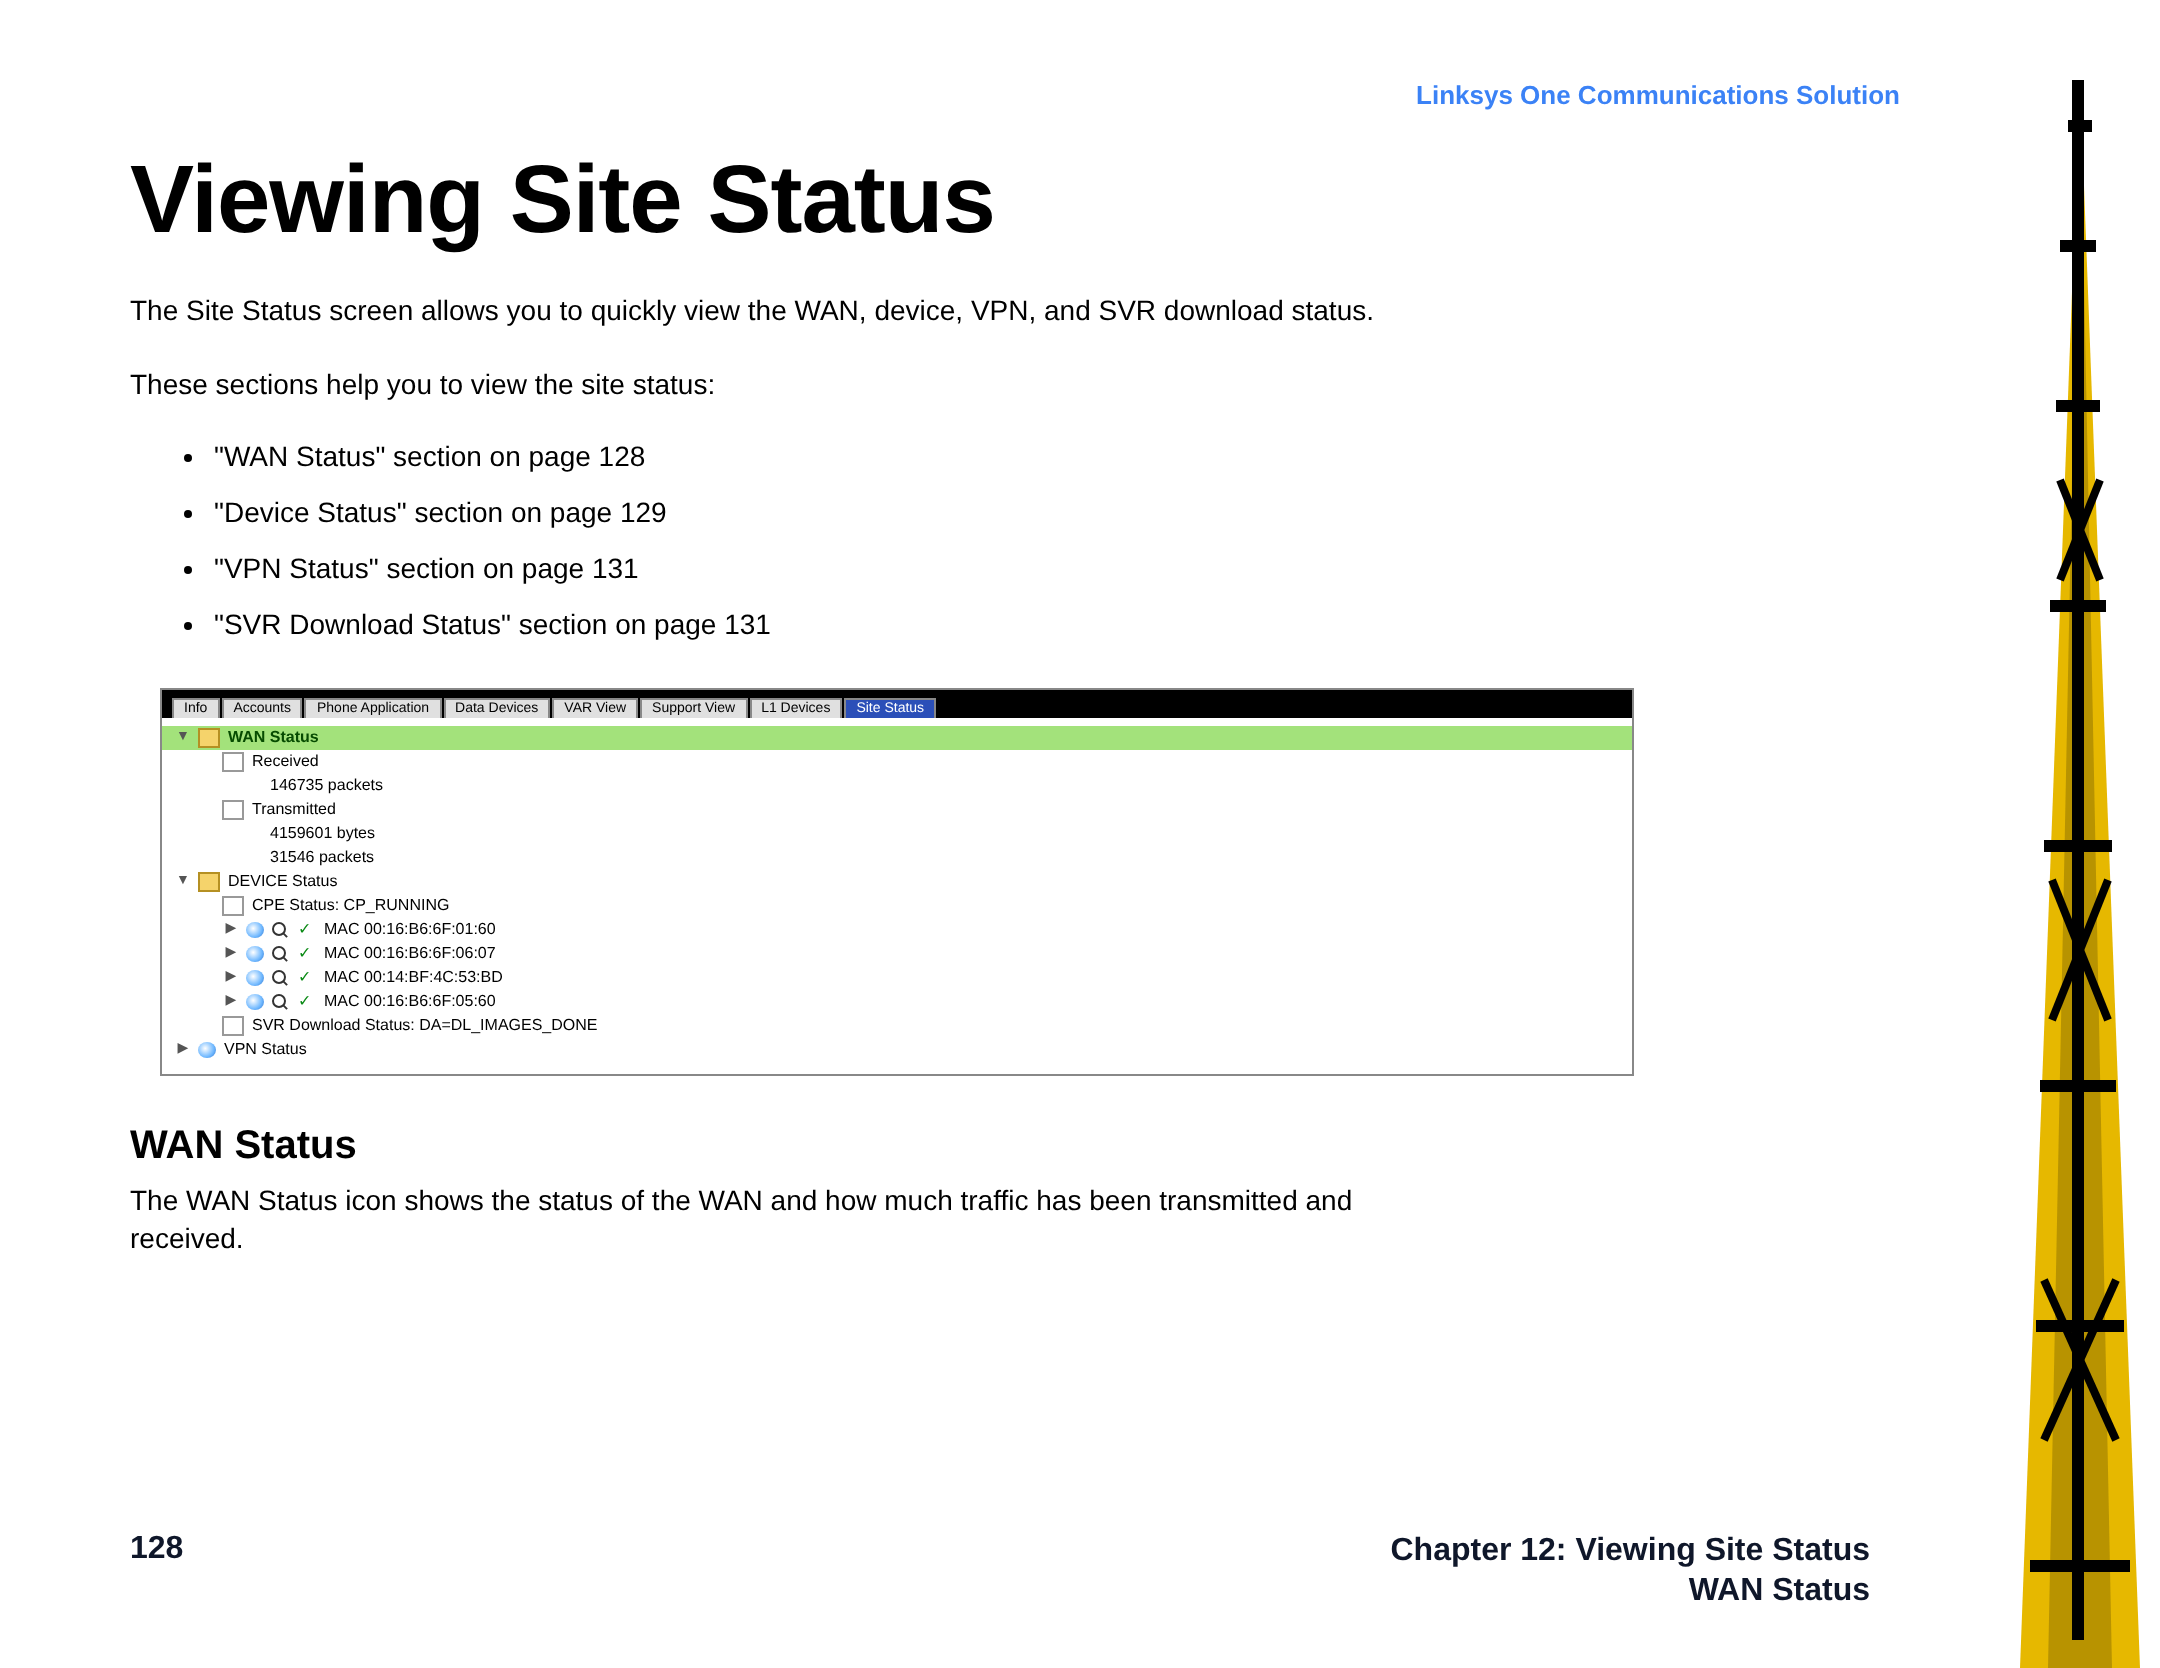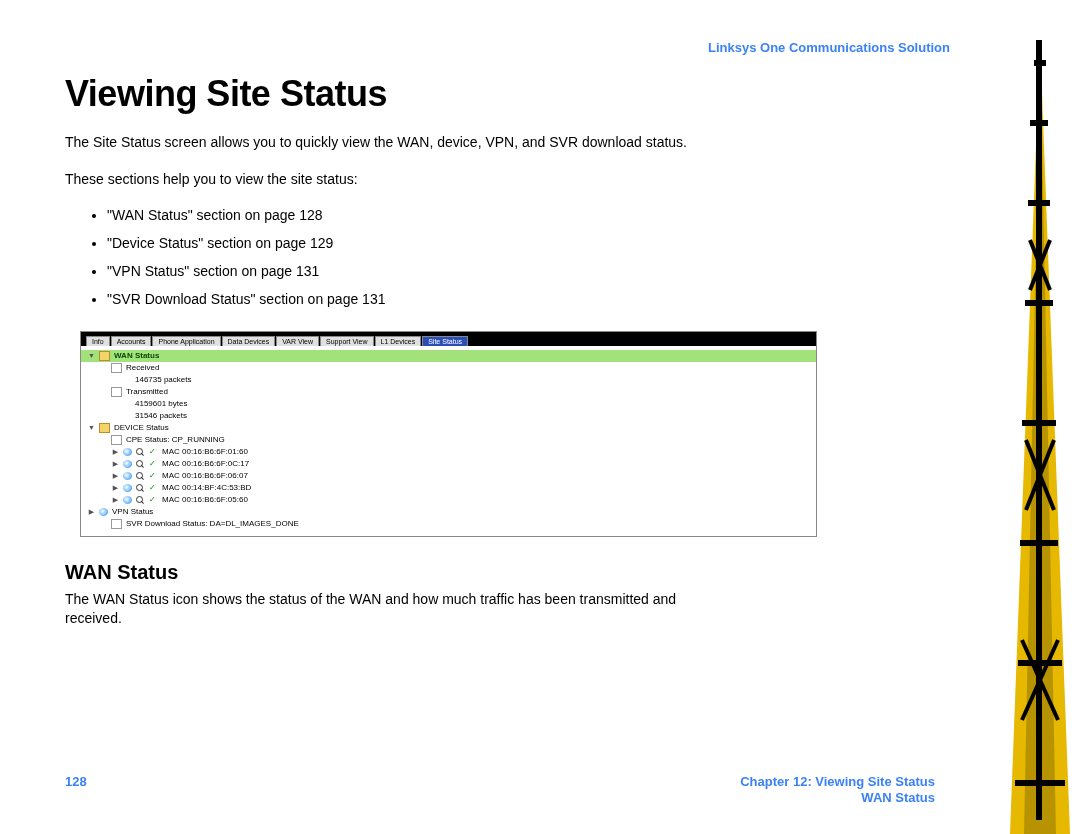--- a/index.html
+++ b/index.html
@@ -17,21 +17,21 @@
     font-size: 13px;
     font-weight: bold;
     padding: 40px 130px 8px 0;
     color: #3b82f6;
   }
   .main {
     padding: 0 0 0 65px;
     width: 870px;
   }
   h1.page-title {
-    font-size: 36px;
+    font-size: 48px;
     font-weight: bold;
     margin: 10px 0 18px 0;
     letter-spacing: -0.5px;
   }
   .intro-para, .para {
     font-size: 14px;
     line-height: 1.35;
     margin: 0 0 18px 0;
     max-width: 640px;
   }
@@ -47,22 +47,22 @@
   h2.section-heading {
     font-size: 20px;
     font-weight: bold;
     margin: 24px 0 6px 0;
   }
   .footer {
     position: absolute;
     bottom: 28px;
     left: 65px;
     width: 870px;
-    font-size: 13px;
-    color: #3b82f6;
+    font-size: 16px;
+    color: #0f172a;
   }
   .footer-left {
     float: left;
     font-weight: bold;
   }
   .footer-right {
     float: right;
     text-align: right;
     font-weight: bold;
     line-height: 1.25;
@@ -243,53 +243,46 @@
         <span class="net-icon"></span>
         <span class="mag-icon"></span>
         <span class="check-icon"></span>
         <span>MAC 00:16:B6:6F:01:60</span>
       </div>
       <div class="tree-row dev-indent">
         <span class="toggle">▶</span>
         <span class="net-icon"></span>
         <span class="mag-icon"></span>
         <span class="check-icon"></span>
-        <span>MAC 00:16:B6:6F:0C:17</span>
-      </div>
-      <div class="tree-row dev-indent">
-        <span class="toggle">▶</span>
-        <span class="net-icon"></span>
-        <span class="mag-icon"></span>
-        <span class="check-icon"></span>
         <span>MAC 00:16:B6:6F:06:07</span>
       </div>
       <div class="tree-row dev-indent">
         <span class="toggle">▶</span>
         <span class="net-icon"></span>
         <span class="mag-icon"></span>
         <span class="check-icon"></span>
         <span>MAC 00:14:BF:4C:53:BD</span>
       </div>
       <div class="tree-row dev-indent">
         <span class="toggle">▶</span>
         <span class="net-icon"></span>
         <span class="mag-icon"></span>
         <span class="check-icon"></span>
         <span>MAC 00:16:B6:6F:05:60</span>
       </div>
 
-      <div class="tree-row" style="padding-left:6px">
-        <span class="toggle">▶</span>
-        <span class="net-icon"></span>
-        <span>VPN Status</span>
-      </div>
-
       <div class="tree-row dev-indent">
         <span class="page-icon"></span>
         <span>SVR Download Status: DA=DL_IMAGES_DONE</span>
+      </div>
+
+      <div class="tree-row" style="padding-left:6px">
+        <span class="toggle">▶</span>
+        <span class="net-icon"></span>
+        <span>VPN Status</span>
       </div>
     </div>
   </div>
 
   <h2 class="section-heading">WAN Status</h2>
   <p class="para">The WAN Status icon shows the status of the WAN and how much traffic has been transmitted and received.</p>
 </div>
 
 <div class="footer">
   <span class="footer-left">128</span>

